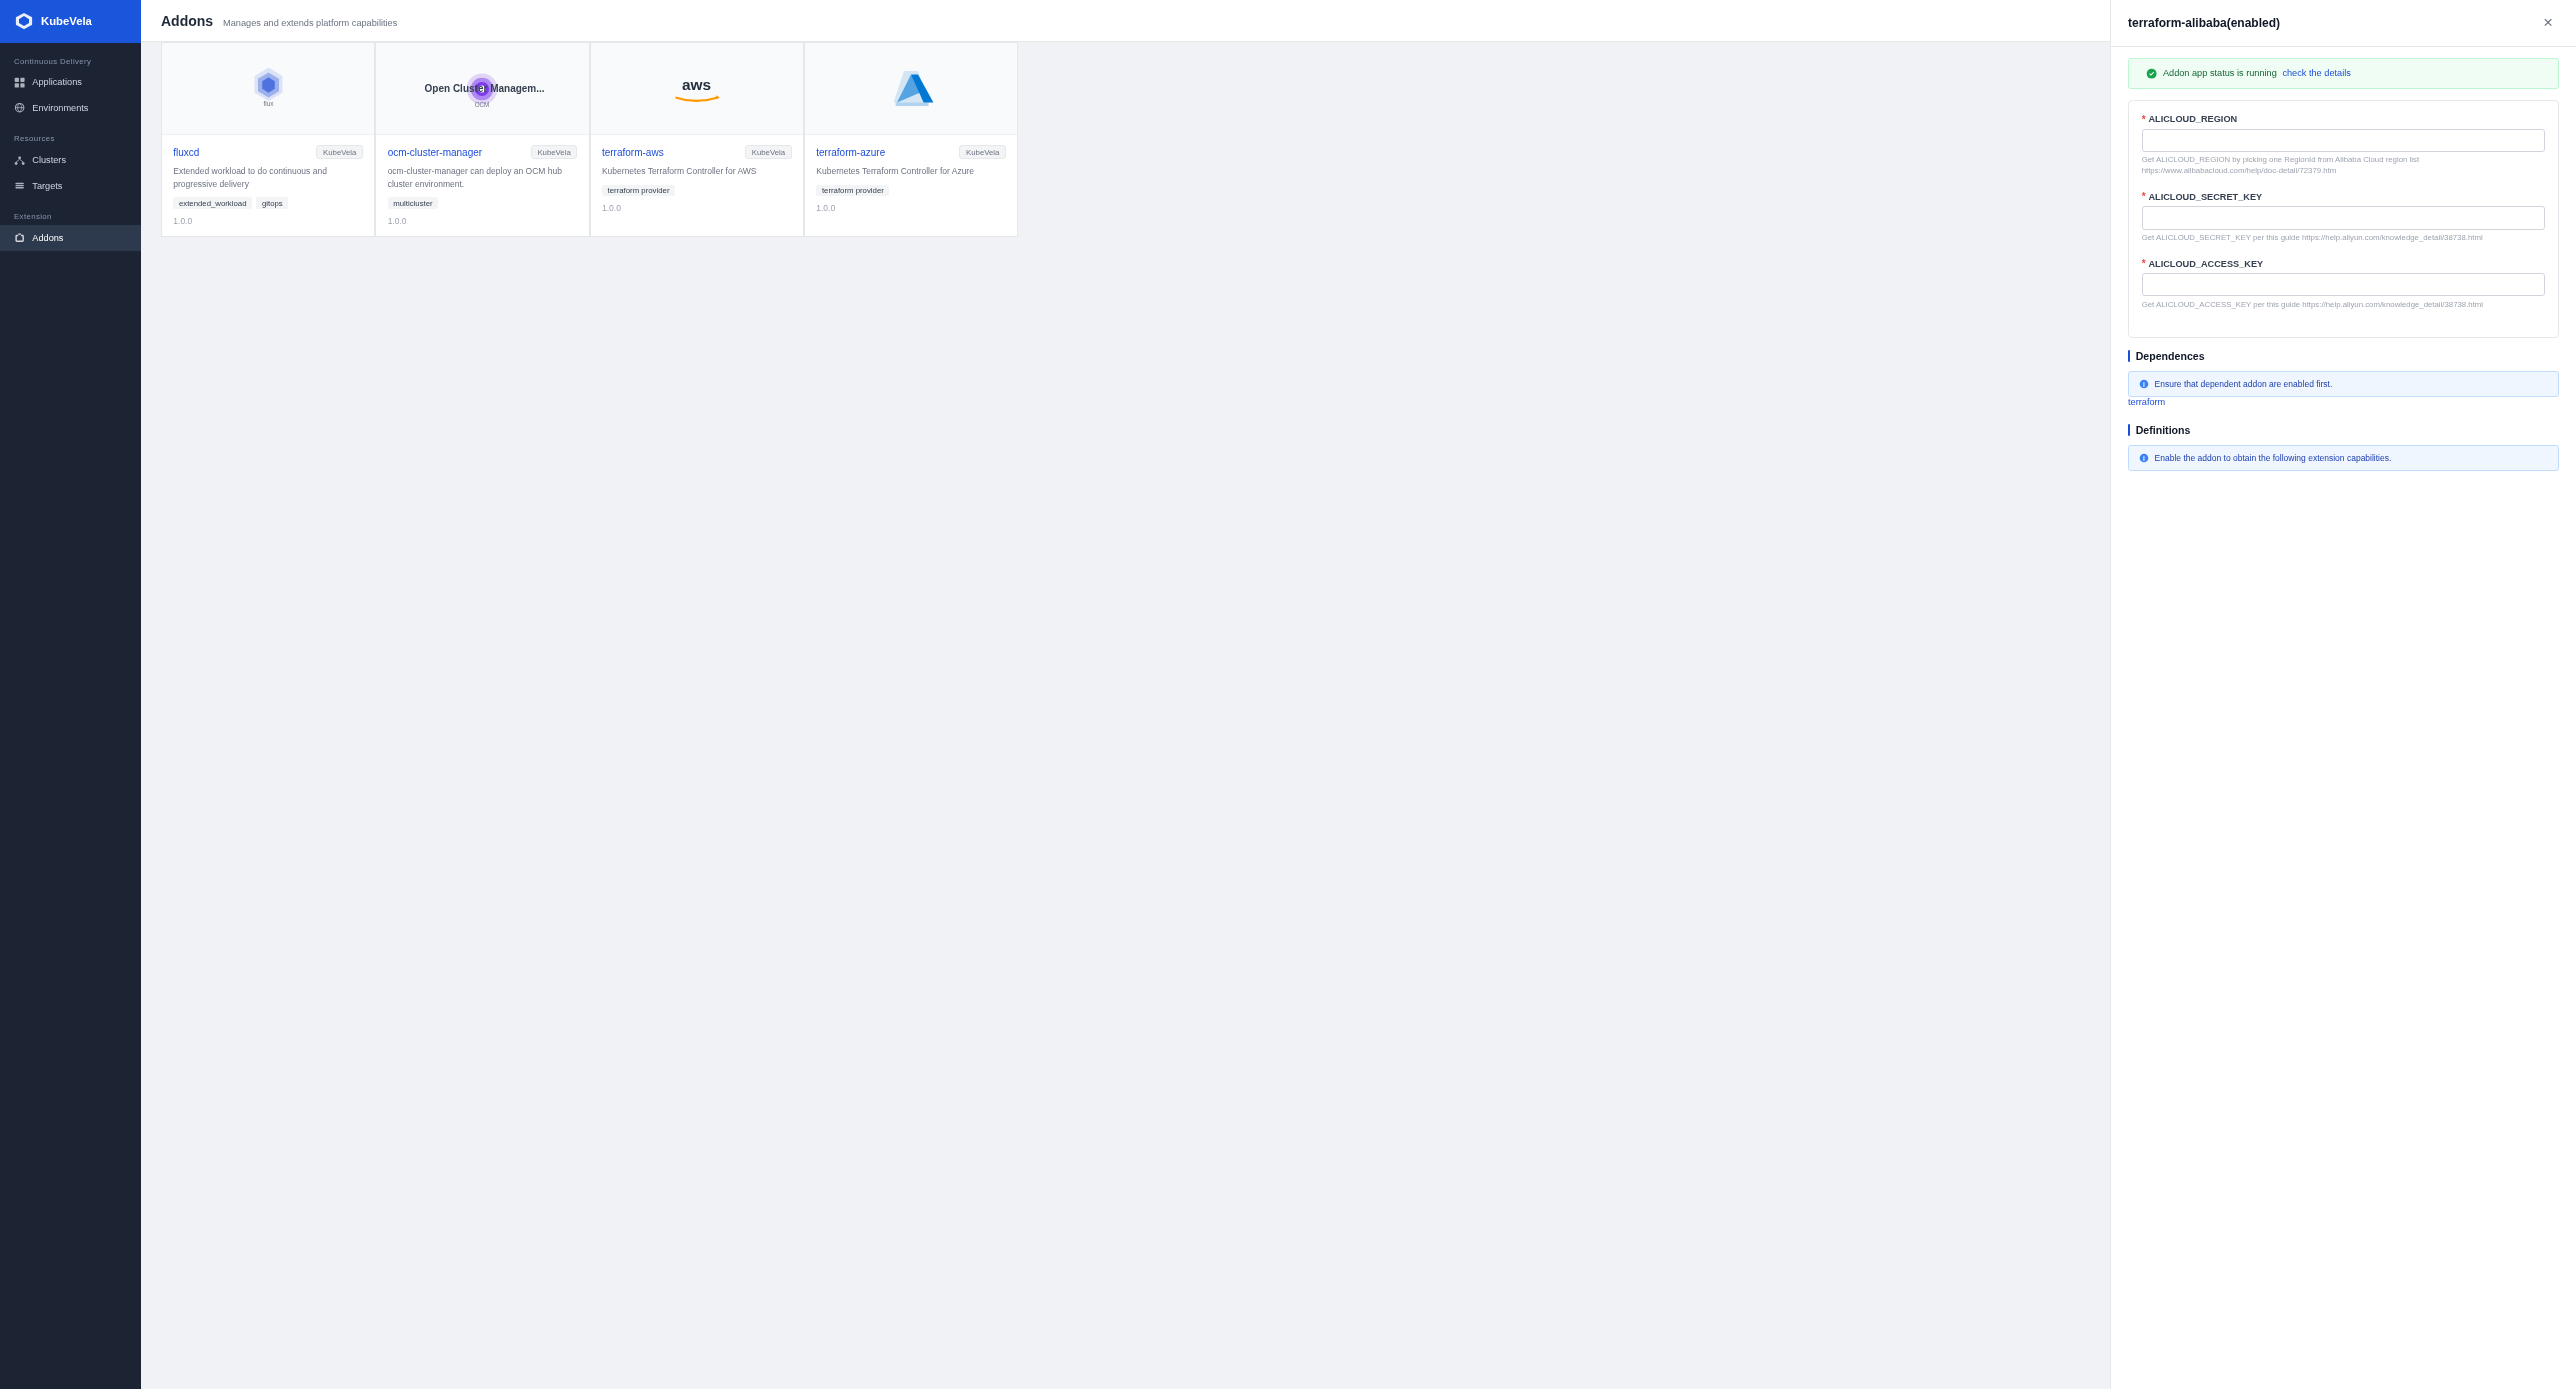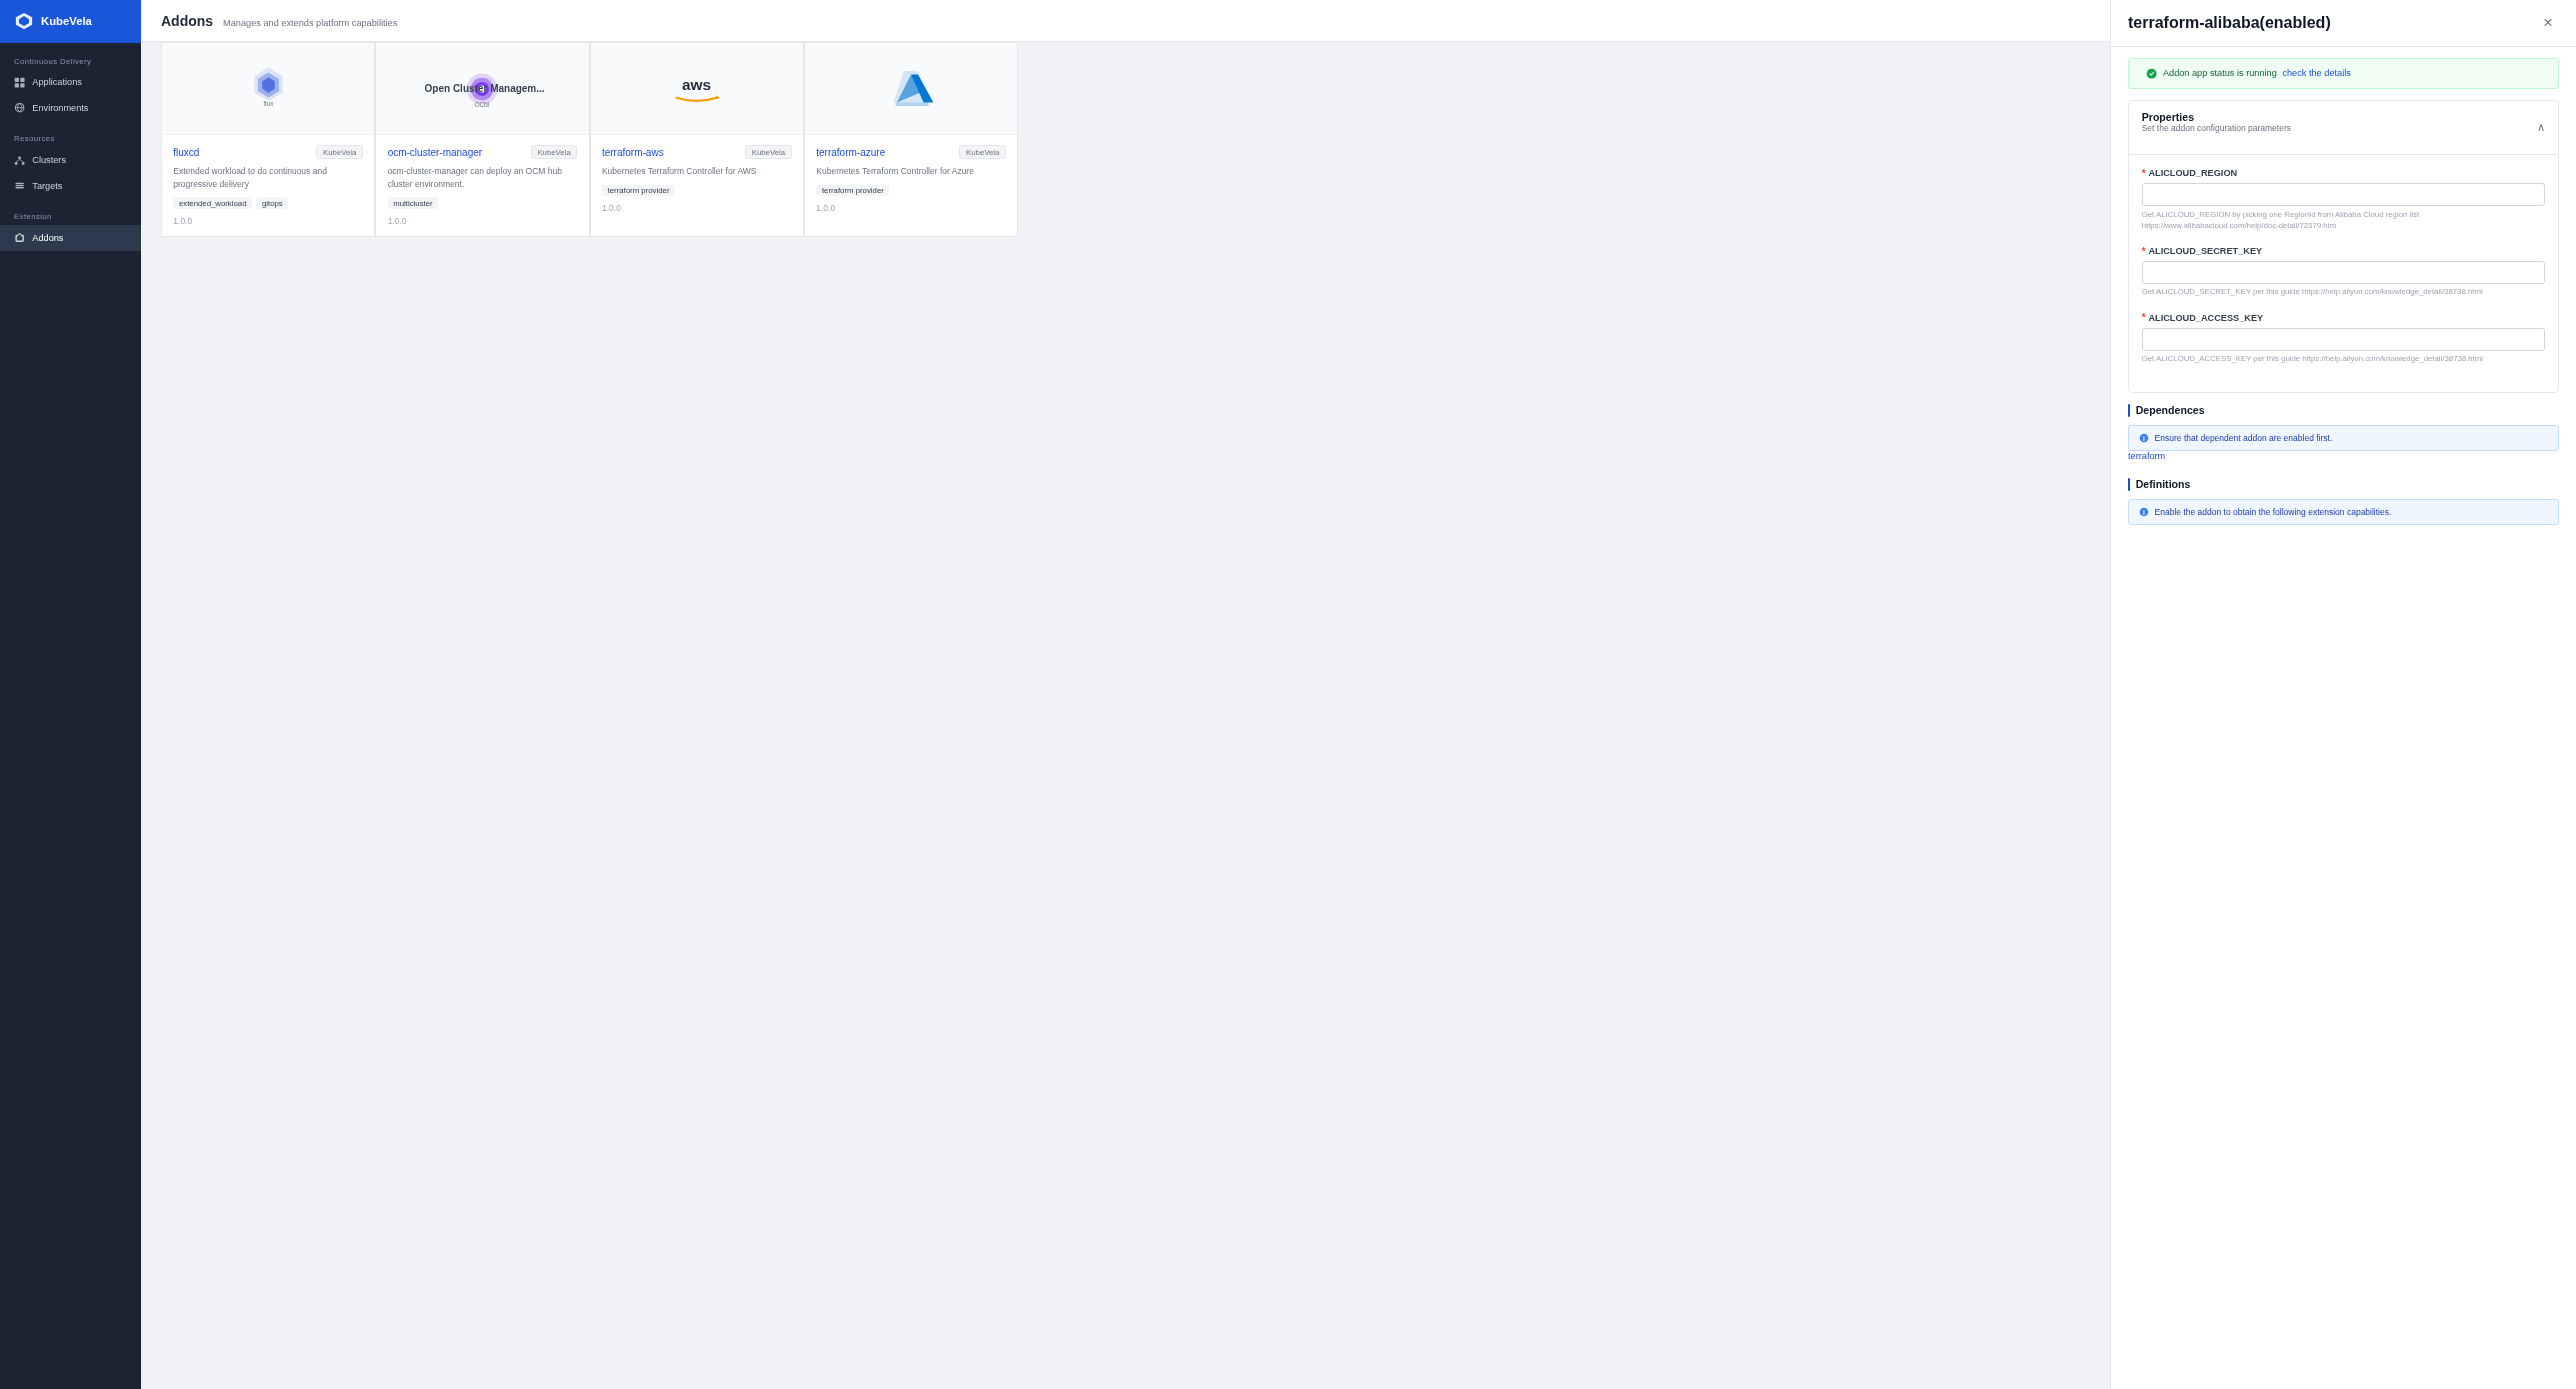--- a/index.html
+++ b/index.html
@@ -192,21 +192,21 @@
       border-bottom: 0.7px solid #e5e7eb;
       display: flex;
       align-items: center;
       justify-content: space-between;
       position: sticky;
       top: 0;
       background: white;
       z-index: 10;
     }
     .panel-title {
-      font-size: 16px;
+      font-size: 12px;
       font-weight: 600;
       color: #111827;
     }
     .close-btn {
       cursor: pointer;
       color: #6b7280;
       font-size: 12.7px;
       background: none;
       border: none;
       padding: 2.8px 5.6px;
@@ -528,27 +528,20 @@
   <div class="status-banner">
     <svg width="11.3" height="11.3" viewBox="0 0 16 16">
         <circle cx="8" cy="8" r="7" fill="#16a34a"></circle>
         <path d="M5 8l2 2 4-4" stroke="white" stroke-width="1.5" fill="none"></path>
       </svg>
     <span>Addon app status is running</span>
     <a class="status-link">check the details</a>
   </div>
 
   <div class="properties-box" style="margin: 11.3px 17px;">
-    <div class="properties-box-header">
-      <div>
-        <div class="section-title">Properties</div>
-        <div class="section-subtitle">Set the addon configuration parameters</div>
-      </div>
-      <button class="collapse-btn">∧</button>
-    </div>
     <div class="properties-box-body">
 
       <div class="form-field">
         <div class="field-label">
           <span class="field-required">*</span>
           <span>ALICLOUD_REGION</span>
         </div>
         <input type="text" class="field-input" value="" style="">
         <div class="field-hint">Get ALICLOUD_REGION by picking one RegionId from Alibaba Cloud region list https://www.alibabacloud.com/help/doc-detail/72379.htm</div>
       </div>

